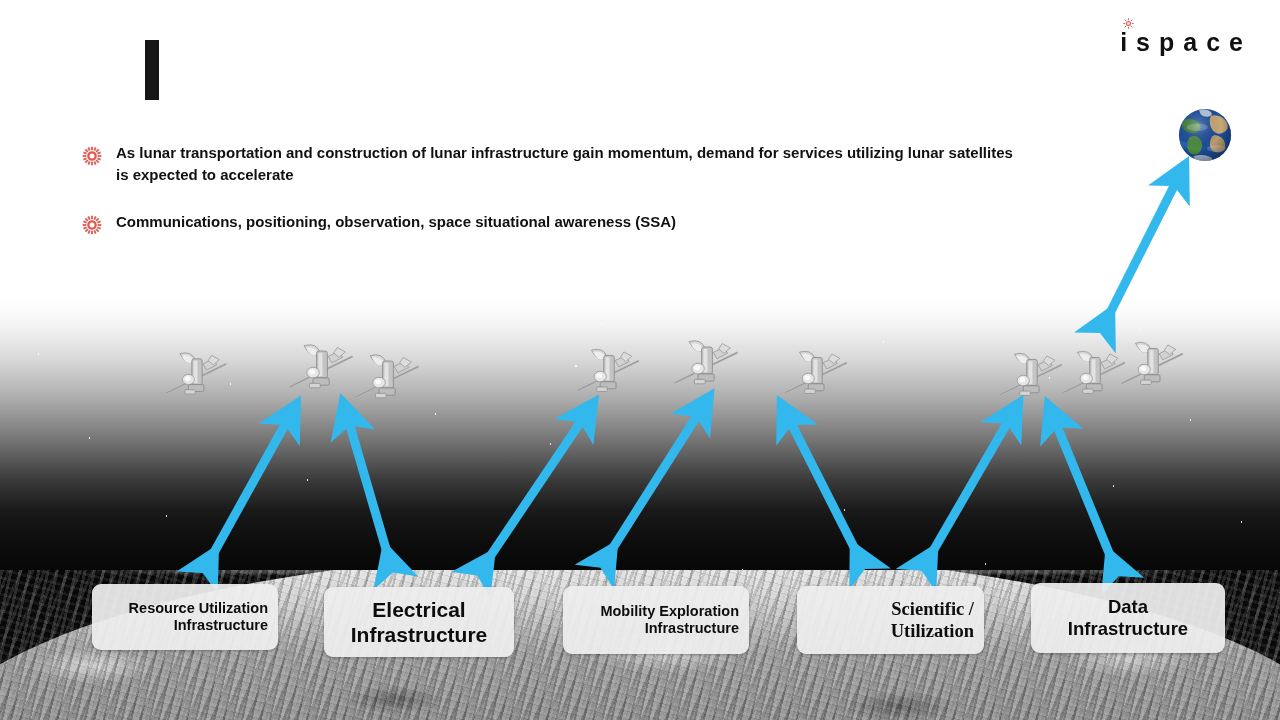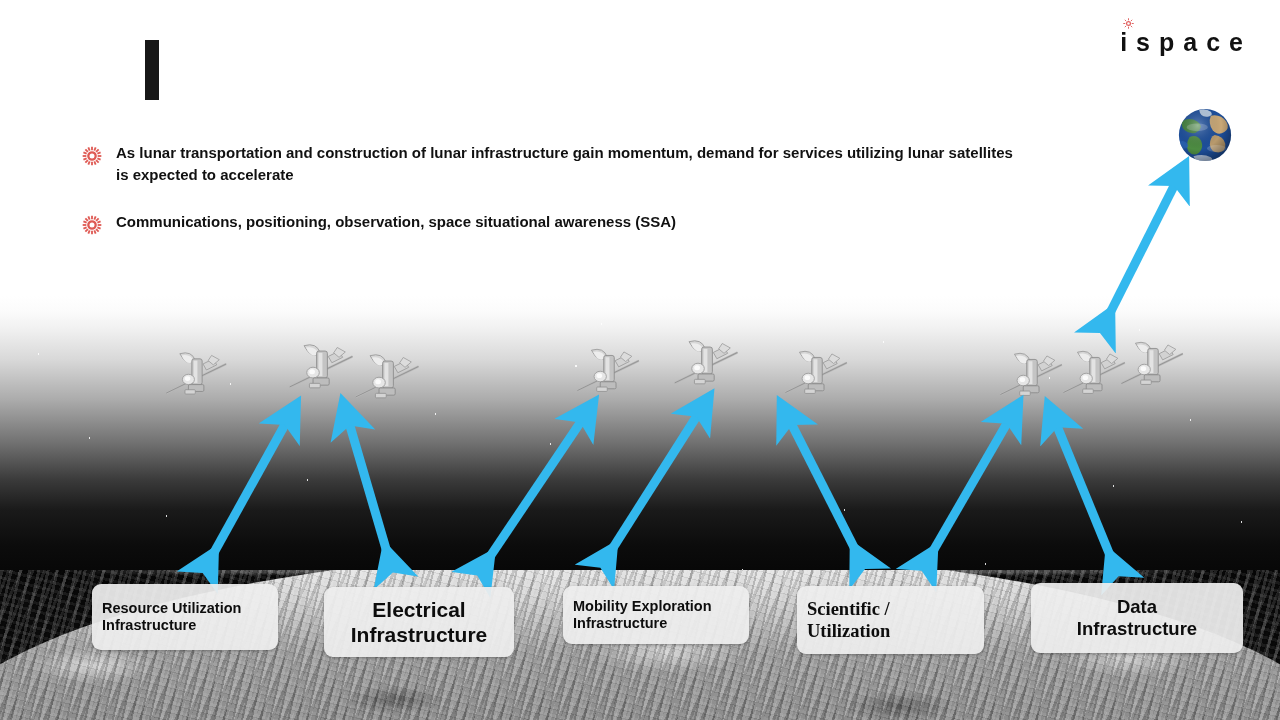--- a/index.html
+++ b/index.html
@@ -232,21 +232,21 @@
     box-shadow: 0 1px 3px rgba(0,0,0,.28);
     display: flex;
     flex-direction: column;
     justify-content: center;
     box-sizing: border-box;
     padding: 6px 10px;
     color: #0d0d0d;
     font-weight: bold;
     line-height: 1.2;
   }
-  .svc-box.left { align-items: flex-start; text-align: left; }
+  .svc-box.left { align-items: flex-end; text-align: left; }
   .svc-box.center { align-items: center; text-align: center; }
   .svc-sm { font-size: 14.5px; }
   .svc-md { font-size: 18.5px; }
   .svc-lg { font-size: 21px; }
 </style>
 </head>
 <body>
 
 <div id="slide">
 
@@ -534,28 +534,28 @@
   <div class="svc-box left svc-sm" style="left:92px; top:584px; width:186px; height:66px;">
     <div>Resource Utilization</div>
     <div>Infrastructure</div>
   </div>
 
   <div class="svc-box center svc-lg" style="left:324px; top:587px; width:190px; height:70px;">
     <div>Electrical</div>
     <div>Infrastructure</div>
   </div>
 
-  <div class="svc-box left svc-sm" style="left:563px; top:586px; width:186px; height:58px;">
+  <div class="svc-box left svc-sm" style="left:563px; top:586px; width:186px; height:68px;">
     <div>Mobility Exploration</div>
     <div>Infrastructure</div>
   </div>
 
   <div class="svc-box left svc-md" style="left:797px; top:586px; width:187px; height:68px;font-family:Liberation Serif, serif;">
     <div>Scientific /</div>
     <div>Utilization</div>
   </div>
 
-  <div class="svc-box center svc-md" style="left:1031px; top:583px; width:212px; height:70px;">
+  <div class="svc-box center svc-md" style="left:1031px; top:583px; width:194px; height:70px;">
     <div>Data</div>
     <div>Infrastructure</div>
   </div>
 
 </div>
 
 </body></html>

